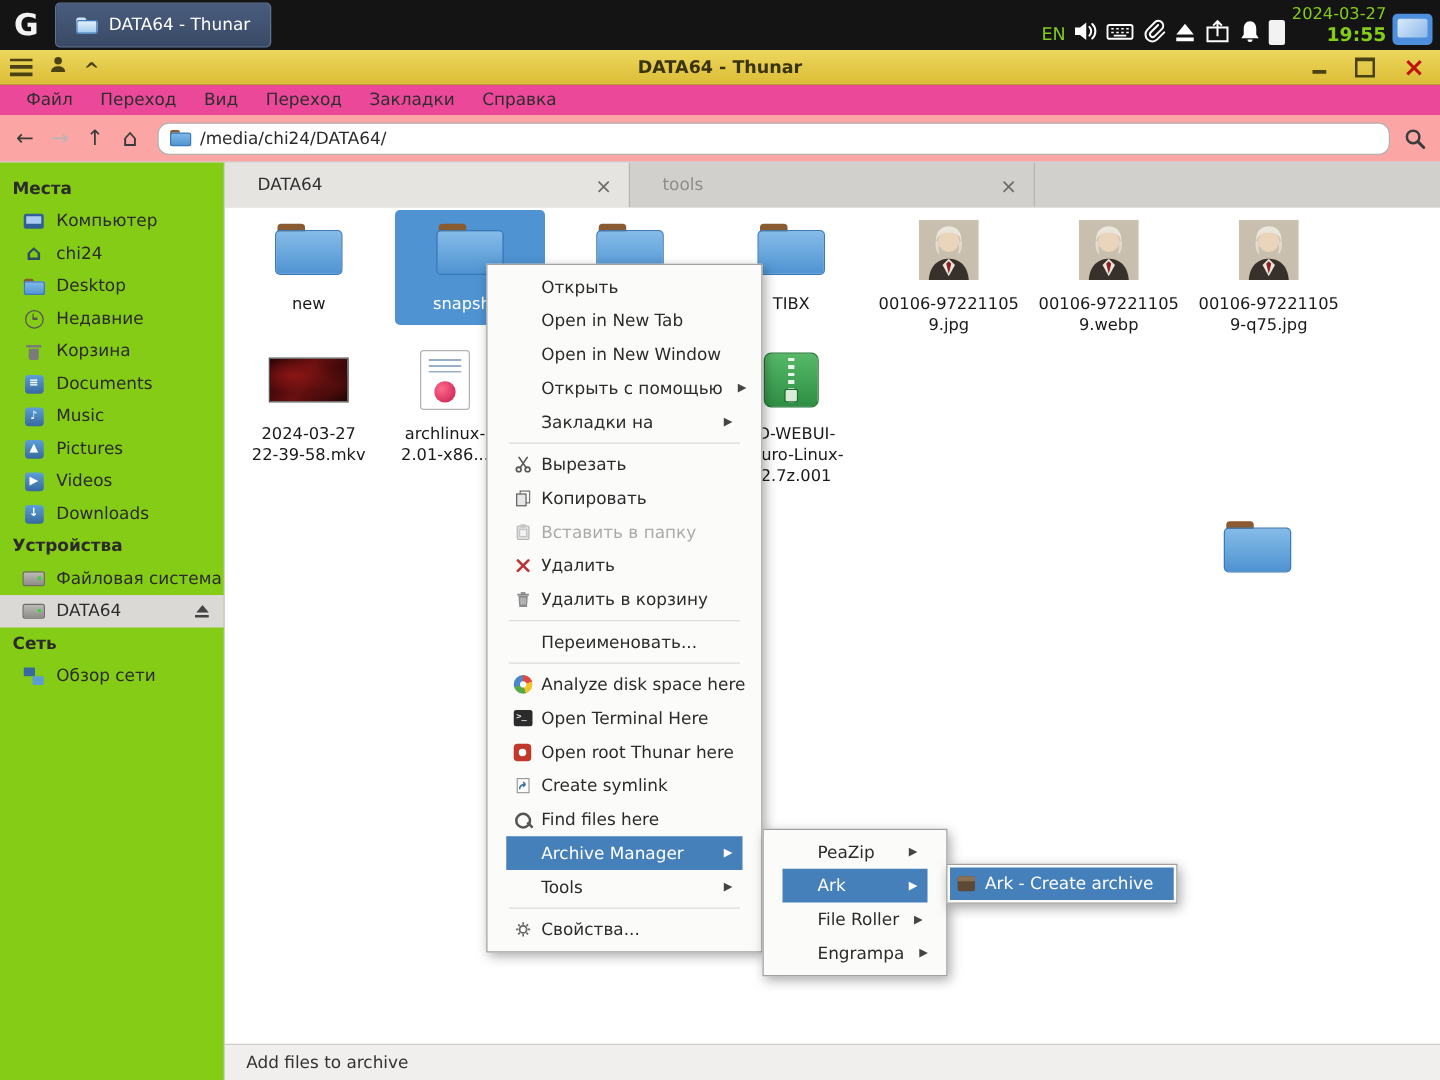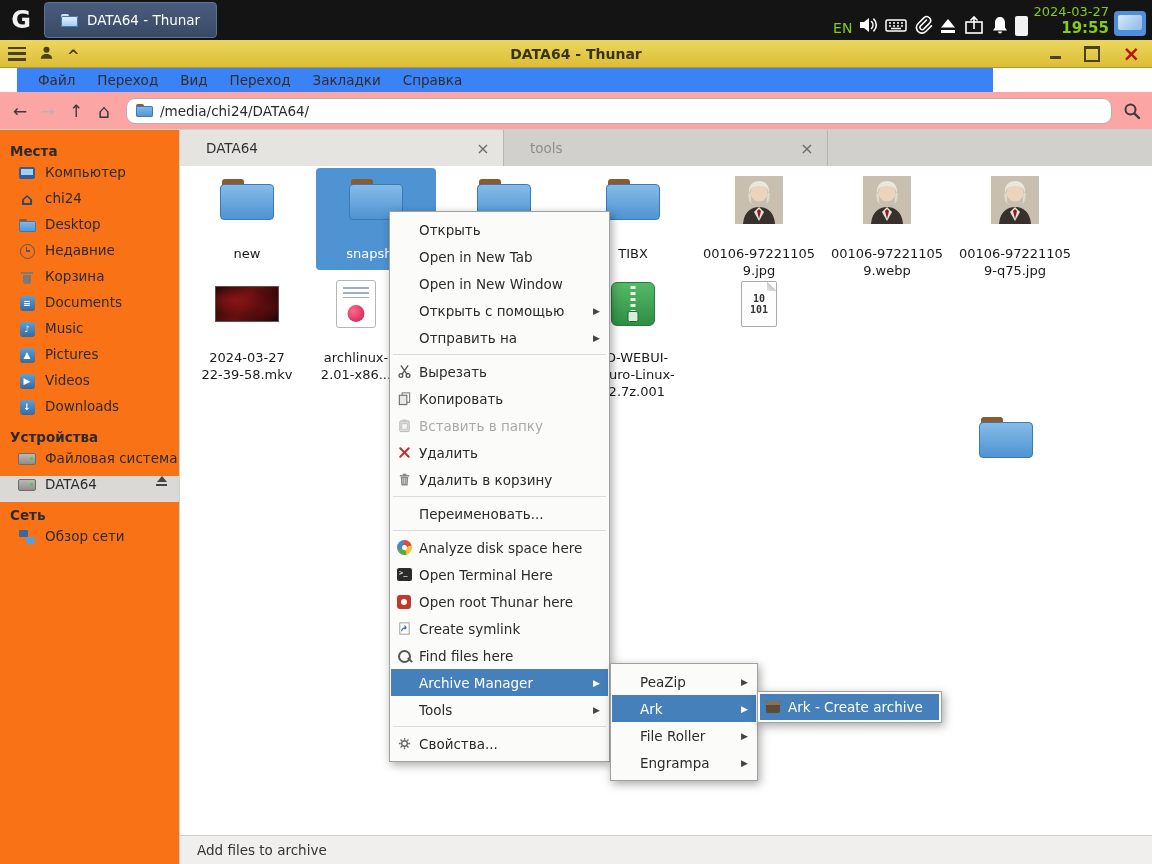--- a/index.html
+++ b/index.html
@@ -36,21 +36,21 @@
   .tb-caret::before{content:"^";position:relative;top:2px}
   .tb-title{position:absolute;left:0;right:0;text-align:center;font-weight:bold;color:#3a3310;font-size:14px}
   .tb-ctrl{margin-left:auto;display:flex;align-items:center;gap:22px;padding-right:12px;z-index:2}
   .wc-min{width:12px;height:12px;position:relative}
   .wc-min::after{content:"";position:absolute;left:0;bottom:1px;width:11px;height:2.5px;background:#4a4214}
   .wc-max{width:12px;height:11px;border:2px solid #4a4214;border-top-width:3px}
   .wc-close{color:#c01010;font-size:21px;font-weight:bold;line-height:12px}
   .wc-close::before{content:"×"}
 
   
-  .menubar{position:absolute;left:17px;top:68px;width:976px;height:24px;background:#3b82f6;
+  .menubar{position:absolute;left:0;top:68px;width:1152px;height:24px;background:#ec4899;
            display:flex;align-items:center;padding-left:10px;box-sizing:border-box}
   .mb-item{padding:0 11px;color:#2e2e2e}
 
   
   .toolbar{position:absolute;left:0;top:92px;width:1152px;height:38px;background:#fca5a5;
            border-bottom:1px solid #cfcecb;display:flex;align-items:center;box-sizing:border-box}
   .nav{width:28px;height:26px;display:flex;align-items:center;justify-content:center;
        font-size:17px;color:#3a3a3a;border-radius:3px}
   .nav-back{margin-left:6px}
   .nav-back::before{content:"←"}
@@ -65,24 +65,24 @@
 
   
   .folder-sm{width:17px;height:13px;position:relative;flex:0 0 17px}
   .folder-sm::before{content:"";position:absolute;left:0;top:0;width:8px;height:4px;background:#8a5a30;border-radius:2px 2px 0 0}
   .folder-sm::after{content:"";position:absolute;left:0;top:2px;width:17px;height:11px;
         background:linear-gradient(#85bce8,#4f93d2);border-radius:2px;box-shadow:inset 0 0 0 1px #3a7ab8}
   .folder-sm.wt::before{background:#cfe2f5}
   .folder-sm.wt::after{background:linear-gradient(#eaf3fc,#9ec9ee)}
 
   
-  .sidebar{position:absolute;left:0;top:130px;width:180px;bottom:0;background:#f97316;
+  .sidebar{position:absolute;left:0;top:130px;width:180px;bottom:0;background:#84cc16;
            border-right:1px solid #cfcecb;box-sizing:border-box;padding-top:8px}
   .sb-header{height:26px;display:flex;align-items:center;padding-left:10px;font-weight:bold;color:#2b2b2b}
-  .sb-item{height:26px;display:flex;align-items:flex-start;gap:9px;padding-left:18px}
+  .sb-item{height:26px;display:flex;align-items:center;gap:9px;padding-left:18px}
   .sb-item.sel{background:#dbd9d5}
   .sb-label{white-space:nowrap}
   .si{width:18px;height:18px;display:flex;align-items:center;justify-content:center;flex:0 0 18px}
   .ic-computer{width:16px;height:12px;background:#2f5f96;border-radius:2px;position:relative}
   .ic-computer::after{content:"";position:absolute;left:2px;top:2px;width:12px;height:6px;background:#a8cdf0}
   .glyph-home{font-size:17px;color:#2f4a68;font-weight:bold;line-height:1}
   .ic-clock{width:13px;height:13px;border:1.6px solid #555;border-radius:50%;position:relative}
   .ic-clock::before{content:"";position:absolute;left:5px;top:2px;width:1.6px;height:4.5px;background:#555}
   .ic-clock::after{content:"";position:absolute;left:5.5px;top:5.5px;width:4px;height:1.6px;background:#555}
   .ic-trash{width:14px;height:15px;position:relative}
@@ -108,21 +108,21 @@
        padding:0 12px 0 26px;color:#8f8d8a}
   .tab.active{background:#e6e4e1;color:#303030}
   .tab-label{flex:1;text-align:left;white-space:nowrap;overflow:hidden}
   .tab-close{width:16px;text-align:center;color:#6e6c69;font-size:16px}
   .tab-close::before{content:"×"}
 
   
   .main{position:absolute;left:180px;top:166px;width:972px;height:669px;background:#fff}
   .file{position:absolute;width:120px;text-align:center}
   .ficon{height:52px;display:flex;align-items:center;justify-content:center}
-  .flabel{margin-top:19px;font-size:13px;line-height:17px;white-space:pre-line;color:#1a1a1a}
+  .flabel{margin-top:9px;font-size:13px;line-height:17px;white-space:pre-line;color:#1a1a1a}
   .file.sel{background:#4f93d2;border-radius:4px;padding:6px 0 8px}
   .file.sel .flabel{color:#fff}
   .folder-lg{width:54px;height:42px;position:relative}
   .folder-lg::before{content:"";position:absolute;left:2px;top:0;width:22px;height:9px;background:#8a5a30;border-radius:3px 3px 0 0}
   .folder-lg::after{content:"";position:absolute;left:0;top:5px;width:54px;height:36px;
         background:linear-gradient(#85bce8,#4f93d2);border:1px solid #3a7ab8;border-radius:4px;box-sizing:border-box}
   .mkv-thumb{width:64px;height:36px;border:1px solid #555;box-sizing:border-box;
         background:radial-gradient(ellipse at 30% 40%, #8a1515 0%, rgba(0,0,0,0) 50%),
                    radial-gradient(ellipse at 70% 60%, #5a0e0e 0%, rgba(0,0,0,0) 55%),
                    linear-gradient(120deg,#2a0505,#6b1010 45%,#1c0303)}
@@ -143,21 +143,21 @@
         background:linear-gradient(225deg,#fff 45%,#c8c8c8 50%,#ececec)}
   .bin-txt{font-family:"DejaVu Sans Mono",monospace;font-size:10px;font-weight:bold;color:#333;
         white-space:pre-line;line-height:11px;text-align:center}
 
   
   .statusbar{position:absolute;left:180px;top:835px;width:972px;height:29px;background:#f0efed;
         border-top:1px solid #cfcecb;display:flex;align-items:center;padding-left:17px;box-sizing:border-box;color:#333}
 
   
   .menu{position:absolute;background:#fbfbfa;border:1px solid #a0a09e;box-shadow:2px 3px 9px rgba(0,0,0,.35);
-        box-sizing:border-box;padding:4px 1px}
+        box-sizing:border-box;padding:4px 15px}
   .mi{height:27px;display:flex;align-items:center;padding:0 8px 0 6px}
   .mic{width:22px;display:flex;align-items:center;justify-content:flex-start;flex:0 0 22px}
   .mil{white-space:nowrap}
   .mia{margin-left:auto;font-size:9px;color:#444;padding-left:12px}
   .mia::before{content:"▶"}
   .mi.hl{background:#4580bb}
   .mi.hl .mil{color:#fff}
   .mi.hl .mia{color:#fff}
   .mi.dis .mil{color:#aaa}
   .msep{height:1px;background:#dcdcda;margin:3px 2px}
@@ -470,26 +470,20 @@
     </div>
     <div class="file" style="left:393px;top:112px">
       <div class="ficon">
           <div class="zip-icon"></div>
         </div>
       <div class="flabel">SD-WEBUI-
 Neuro-Linux-
 v2.7z.001</div>
     </div>
     <div class="file" style="left:519px;top:112px">
-      <div class="ficon">
-        <div class="bin-icon">
-          <span class="bin-txt">10
-101</span>
-        </div>
-      </div>
     </div>
     <div class="file" style="left:766px;top:246px">
       <div class="ficon">
           <div class="folder-lg"></div>
         </div>
     </div>
   </div>
 
   <div class="statusbar">
     <span>Add files to archive</span>
@@ -508,21 +502,21 @@
       <span class="mic"></span>
       <span class="mil">Open in New Window</span>
     </div>
     <div class="mi">
       <span class="mic"></span>
       <span class="mil">Открыть с помощью</span>
       <span class="mia"></span>
     </div>
     <div class="mi">
       <span class="mic"></span>
-      <span class="mil">Отправить на</span>
+      <span class="mil">Закладки на</span>
       <span class="mia"></span>
     </div>
     <div class="msep"></div>
     <div class="mi">
       <span class="mic">
         <svg width="15" height="15" viewBox="0 0 16 16">
             <circle cx="4.2" cy="12.3" r="2" fill="none" stroke="#555" stroke-width="1.4"></circle>
             <circle cx="11.8" cy="12.3" r="2" fill="none" stroke="#555" stroke-width="1.4"></circle>
             <path d="M5.5 10.8L11.5 2M10.5 10.8L4.5 2" stroke="#555" stroke-width="1.4" stroke-linecap="round"></path>
           </svg>

